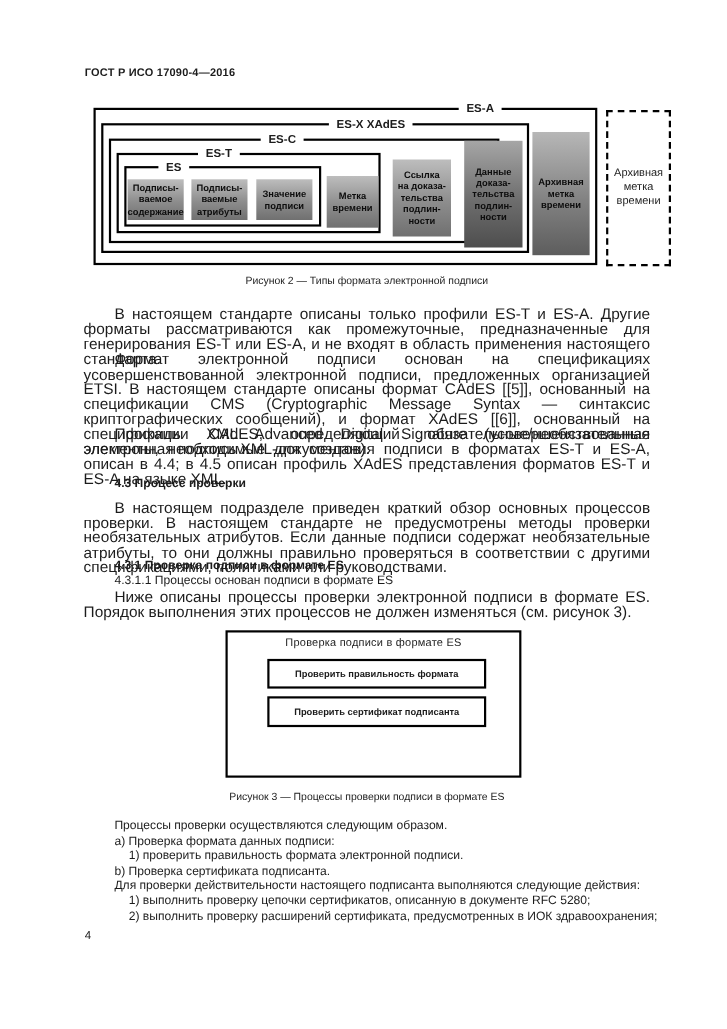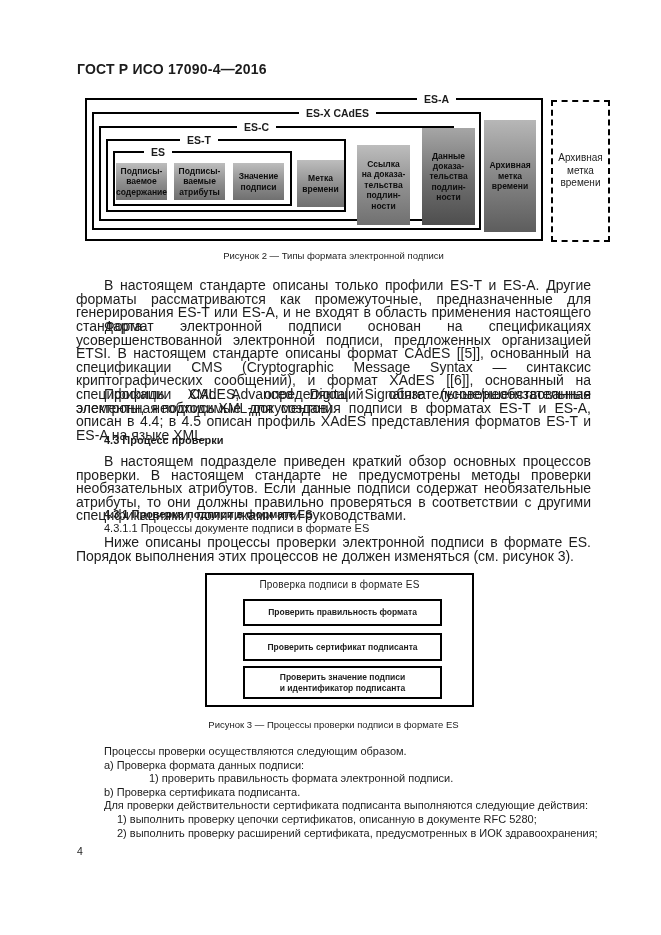--- a/index.html
+++ b/index.html
@@ -4,21 +4,21 @@
 <style>
   * { margin:0; padding:0; box-sizing:border-box; }
   html,body { background:#ffffff; }
   body {
     width:661px; height:935px; position:relative;
     font-family:"Liberation Sans", sans-serif;
     color:#1c1c1c;
   }
   .doc-header {
     position:absolute; left:77px; top:61px;
-    font-size:14px; font-weight:bold; letter-spacing:.2px;
+    font-size:10px; font-weight:bold; letter-spacing:.2px;
   }
   
   .fig2 { position:absolute; left:0; top:0; width:661px; height:260px; }
   .frame { position:absolute; border:2px solid #000; background:transparent; }
   .frame-label {
     position:absolute; top:-8px; background:#fff; padding:0 7px;
     font-weight:bold; font-size:10.5px; line-height:15px; white-space:nowrap;
   }
   .f-esa { left:85px;  top:98px;  width:458px; height:143px; }
   .f-esx { left:92px;  top:112px; width:389px; height:118px; }
@@ -30,21 +30,21 @@
   .gbox {
     position:absolute; display:flex; align-items:center; justify-content:center;
     text-align:center; font-weight:bold; font-size:8.5px; line-height:1.22;
     white-space:pre-line; color:#0d0d0d;
     background:linear-gradient(180deg,#bdbdbd 0%,#8d8d8d 55%,#707070 100%);
   }
   .g1 { left:116px; top:163px; width:51px; height:37px; }
   .g2 { left:174px; top:163px; width:51px; height:37px; }
   .g3 { left:233px; top:163px; width:51px; height:37px; }
   .g4 { left:297px; top:160px; width:47px; height:47px; }
-  .g5 { left:357px; top:145px; width:53px; height:80px; }
+  .g5 { left:357px; top:145px; width:53px; height:70px; }
   .g6 { left:422px; top:128px; width:53px; height:97px;
         background:linear-gradient(180deg,#a6a6a6 0%,#6e6e6e 55%,#4e4e4e 100%); }
   .g7 { left:484px; top:120px; width:52px; height:112px;
         background:linear-gradient(180deg,#b7b7b7 0%,#828282 55%,#5d5d5d 100%); }
   .dashed-box {
     position:absolute; left:551px; top:100px; width:59px; height:142px;
     border:2px dashed #000; background:#fff;
     display:flex; align-items:center; justify-content:center; text-align:center;
     font-size:10px; line-height:1.25; white-space:pre-line;
   }
@@ -56,21 +56,21 @@
     font-size:14px; line-height:13.6px; text-align:justify; text-indent:28px;
   }
   .p1 { top:279px; } .p2 { top:320px; } .p3 { top:388px; }
   .p4 { top:455px; } .p5 { top:536px; }
   .heading { position:absolute; left:104px; font-size:11px; font-weight:bold; line-height:13.6px; }
   .h43 { top:434px; } .h431 { top:508px; }
   .line { position:absolute; font-size:11px; line-height:13.6px; white-space:nowrap; }
   .h4311 { left:104px; top:522px; }
   .p6   { left:104px; top:745px; }
   .li-a  { left:104px; top:759px; }
-  .li-a1 { left:117px; top:772px;margin-left:32px; }
+  .li-a1 { left:117px; top:772px; }
   .li-b  { left:104px; top:786px; }
   .li-d  { left:104px; top:799px; }
   .li-b1 { left:117px; top:813px; }
   .li-b2 { left:117px; top:827px; }
   .page-num { position:absolute; left:77px; top:845px; font-size:10.5px; }
   
   .fig3 {
     position:absolute; left:205px; top:573px; width:269px; height:134px;
     border:2px solid #000; background:#fff;
   }
@@ -87,21 +87,21 @@
 </head>
 <body>
 
 <div class="doc-header">ГОСТ Р ИСО 17090-4—2016</div>
 
 <div class="fig2">
   <div class="frame f-esa">
     <span class="frame-label l-esa">ES-A</span>
   </div>
   <div class="frame f-esx">
-    <span class="frame-label l-esx">ES-X CAdES</span>
+    <span class="frame-label l-esx">ES-X XAdES</span>
   </div>
   <div class="frame f-esc">
     <span class="frame-label l-esc">ES-C</span>
   </div>
   <div class="frame f-est">
     <span class="frame-label l-est">ES-T</span>
   </div>
   <div class="frame f-es">
     <span class="frame-label l-es">ES</span>
   </div>
@@ -137,34 +137,32 @@
 
 <div class="caption cap2">Рисунок 2 — Типы формата электронной подписи</div>
 
 <div class="para p1">В настоящем стандарте описаны только профили ES-T и ES-A. Другие форматы рассматриваются как промежуточные, предназначенные для генерирования ES-T или ES-A, и не входят в область применения настоящего стандарта.</div>
 <div class="para p2">Формат электронной подписи основан на спецификациях усовершенствованной электронной подписи, предложенных организацией ETSI. В настоящем стандарте описаны формат CAdES [[5]], основанный на спецификации CMS (Cryptographic Message Syntax — синтаксис криптографических сообщений), и формат XAdES [[6]], основанный на спецификации XML Advanced Digital Signature (усовершенствованная электронная подпись XML-документов).</div>
 <div class="para p3">Профиль CAdES, определяющий обязательные/необязательные элементы, необходимые для создания подписи в форматах ES-T и ES-A, описан в 4.4; в 4.5 описан профиль XAdES представления форматов ES-T и ES-A на языке XML.</div>
 
 <div class="heading h43">4.3 Процесс проверки</div>
 <div class="para p4">В настоящем подразделе приведен краткий обзор основных процессов проверки. В настоящем стандарте не предусмотрены методы проверки необязательных атрибутов. Если данные подписи содержат необязательные атрибуты, то они должны правильно проверяться в соответствии с другими спецификациями, политиками или руководствами.</div>
 <div class="heading h431">4.3.1 Проверка подписи в формате ES</div>
-<div class="line h4311">4.3.1.1 Процессы документе подписи в формате ES</div>
+<div class="line h4311">4.3.1.1 Процессы основан подписи в формате ES</div>
 <div class="para p5">Ниже описаны процессы проверки электронной подписи в формате ES. Порядок выполнения этих процессов не должен изменяться (см. рисунок 3).</div>
 
 <div class="fig3">
   <div class="fig3-title">Проверка подписи в формате ES</div>
   <div class="fig3-step s1">Проверить правильность формата</div>
   <div class="fig3-step s2">Проверить сертификат подписанта</div>
-  <div class="fig3-step s3">Проверить значение подписи
-и идентификатор подписанта</div>
 </div>
 
 <div class="caption cap3">Рисунок 3 — Процессы проверки подписи в формате ES</div>
 
 <div class="line p6">Процессы проверки осуществляются следующим образом.</div>
 <div class="line li-a">a) Проверка формата данных подписи:</div>
 <div class="line li-a1">1) проверить правильность формата электронной подписи.</div>
 <div class="line li-b">b) Проверка сертификата подписанта.</div>
-<div class="line li-d">Для проверки действительности сертификата подписанта выполняются следующие действия:</div>
+<div class="line li-d">Для проверки действительности настоящего подписанта выполняются следующие действия:</div>
 <div class="line li-b1">1) выполнить проверку цепочки сертификатов, описанную в документе RFC 5280;</div>
 <div class="line li-b2">2) выполнить проверку расширений сертификата, предусмотренных в ИОК здравоохранения;</div>
 
 <div class="page-num">4</div>
 
 </body></html>

